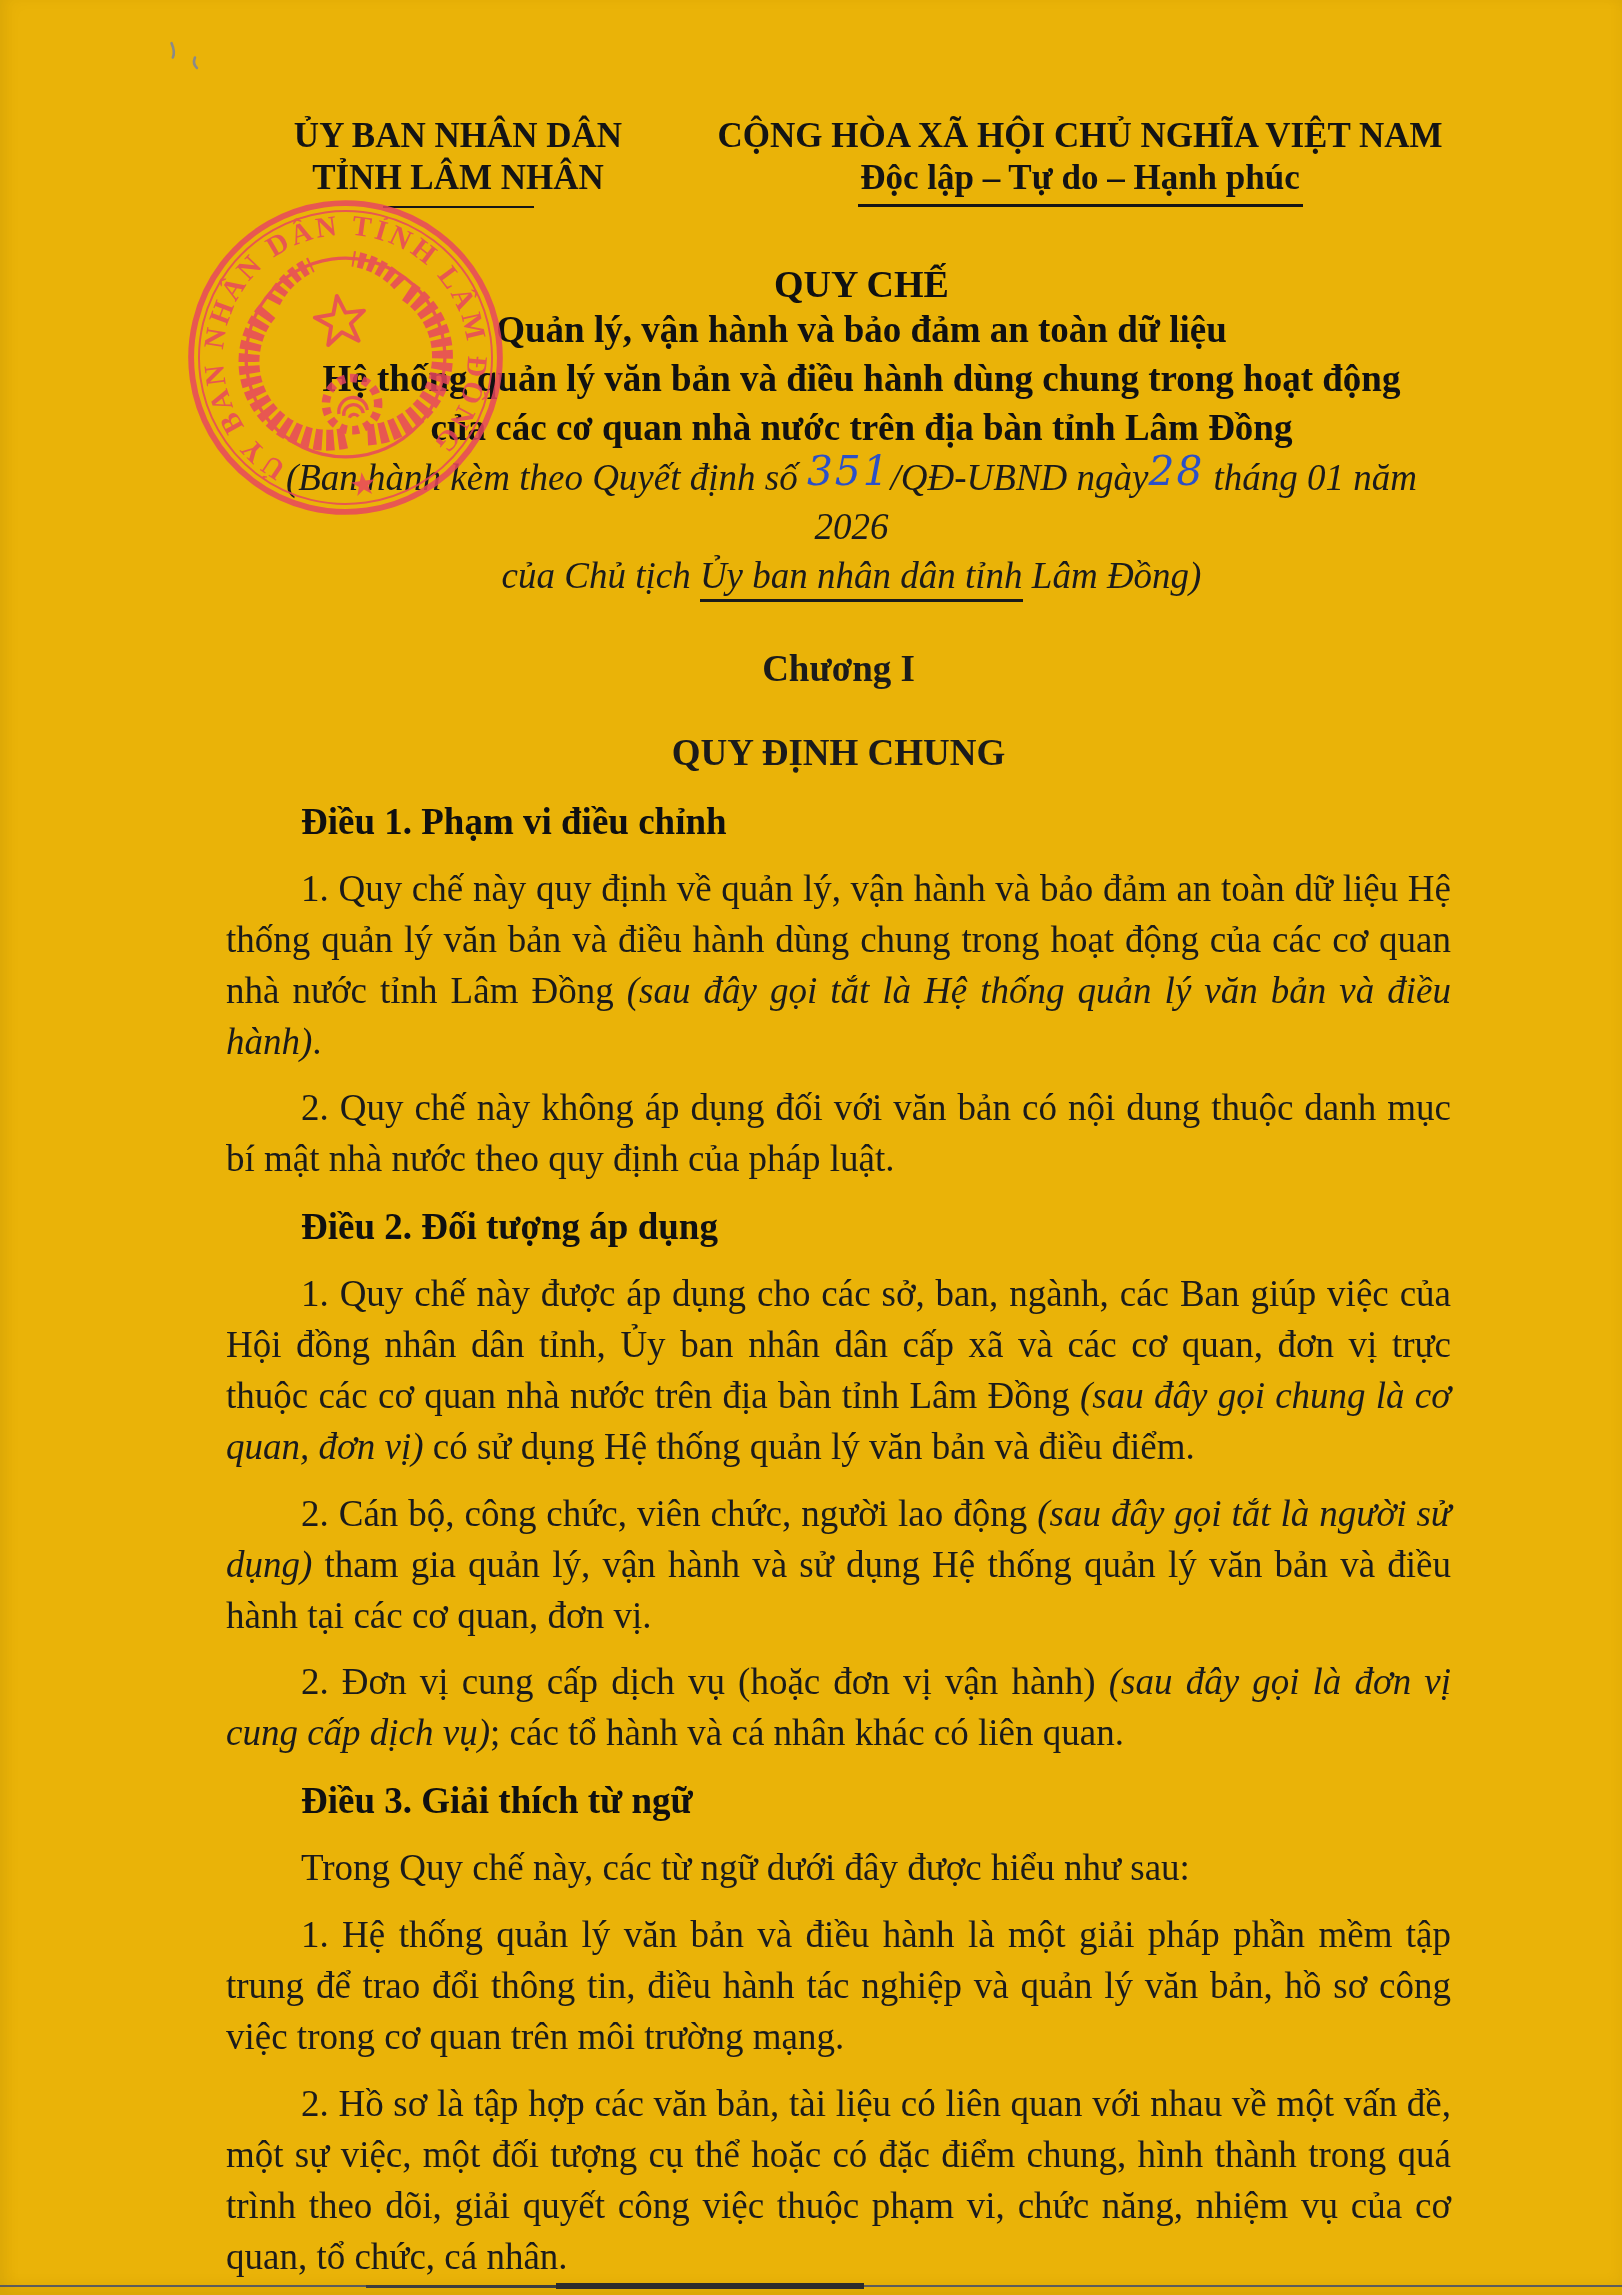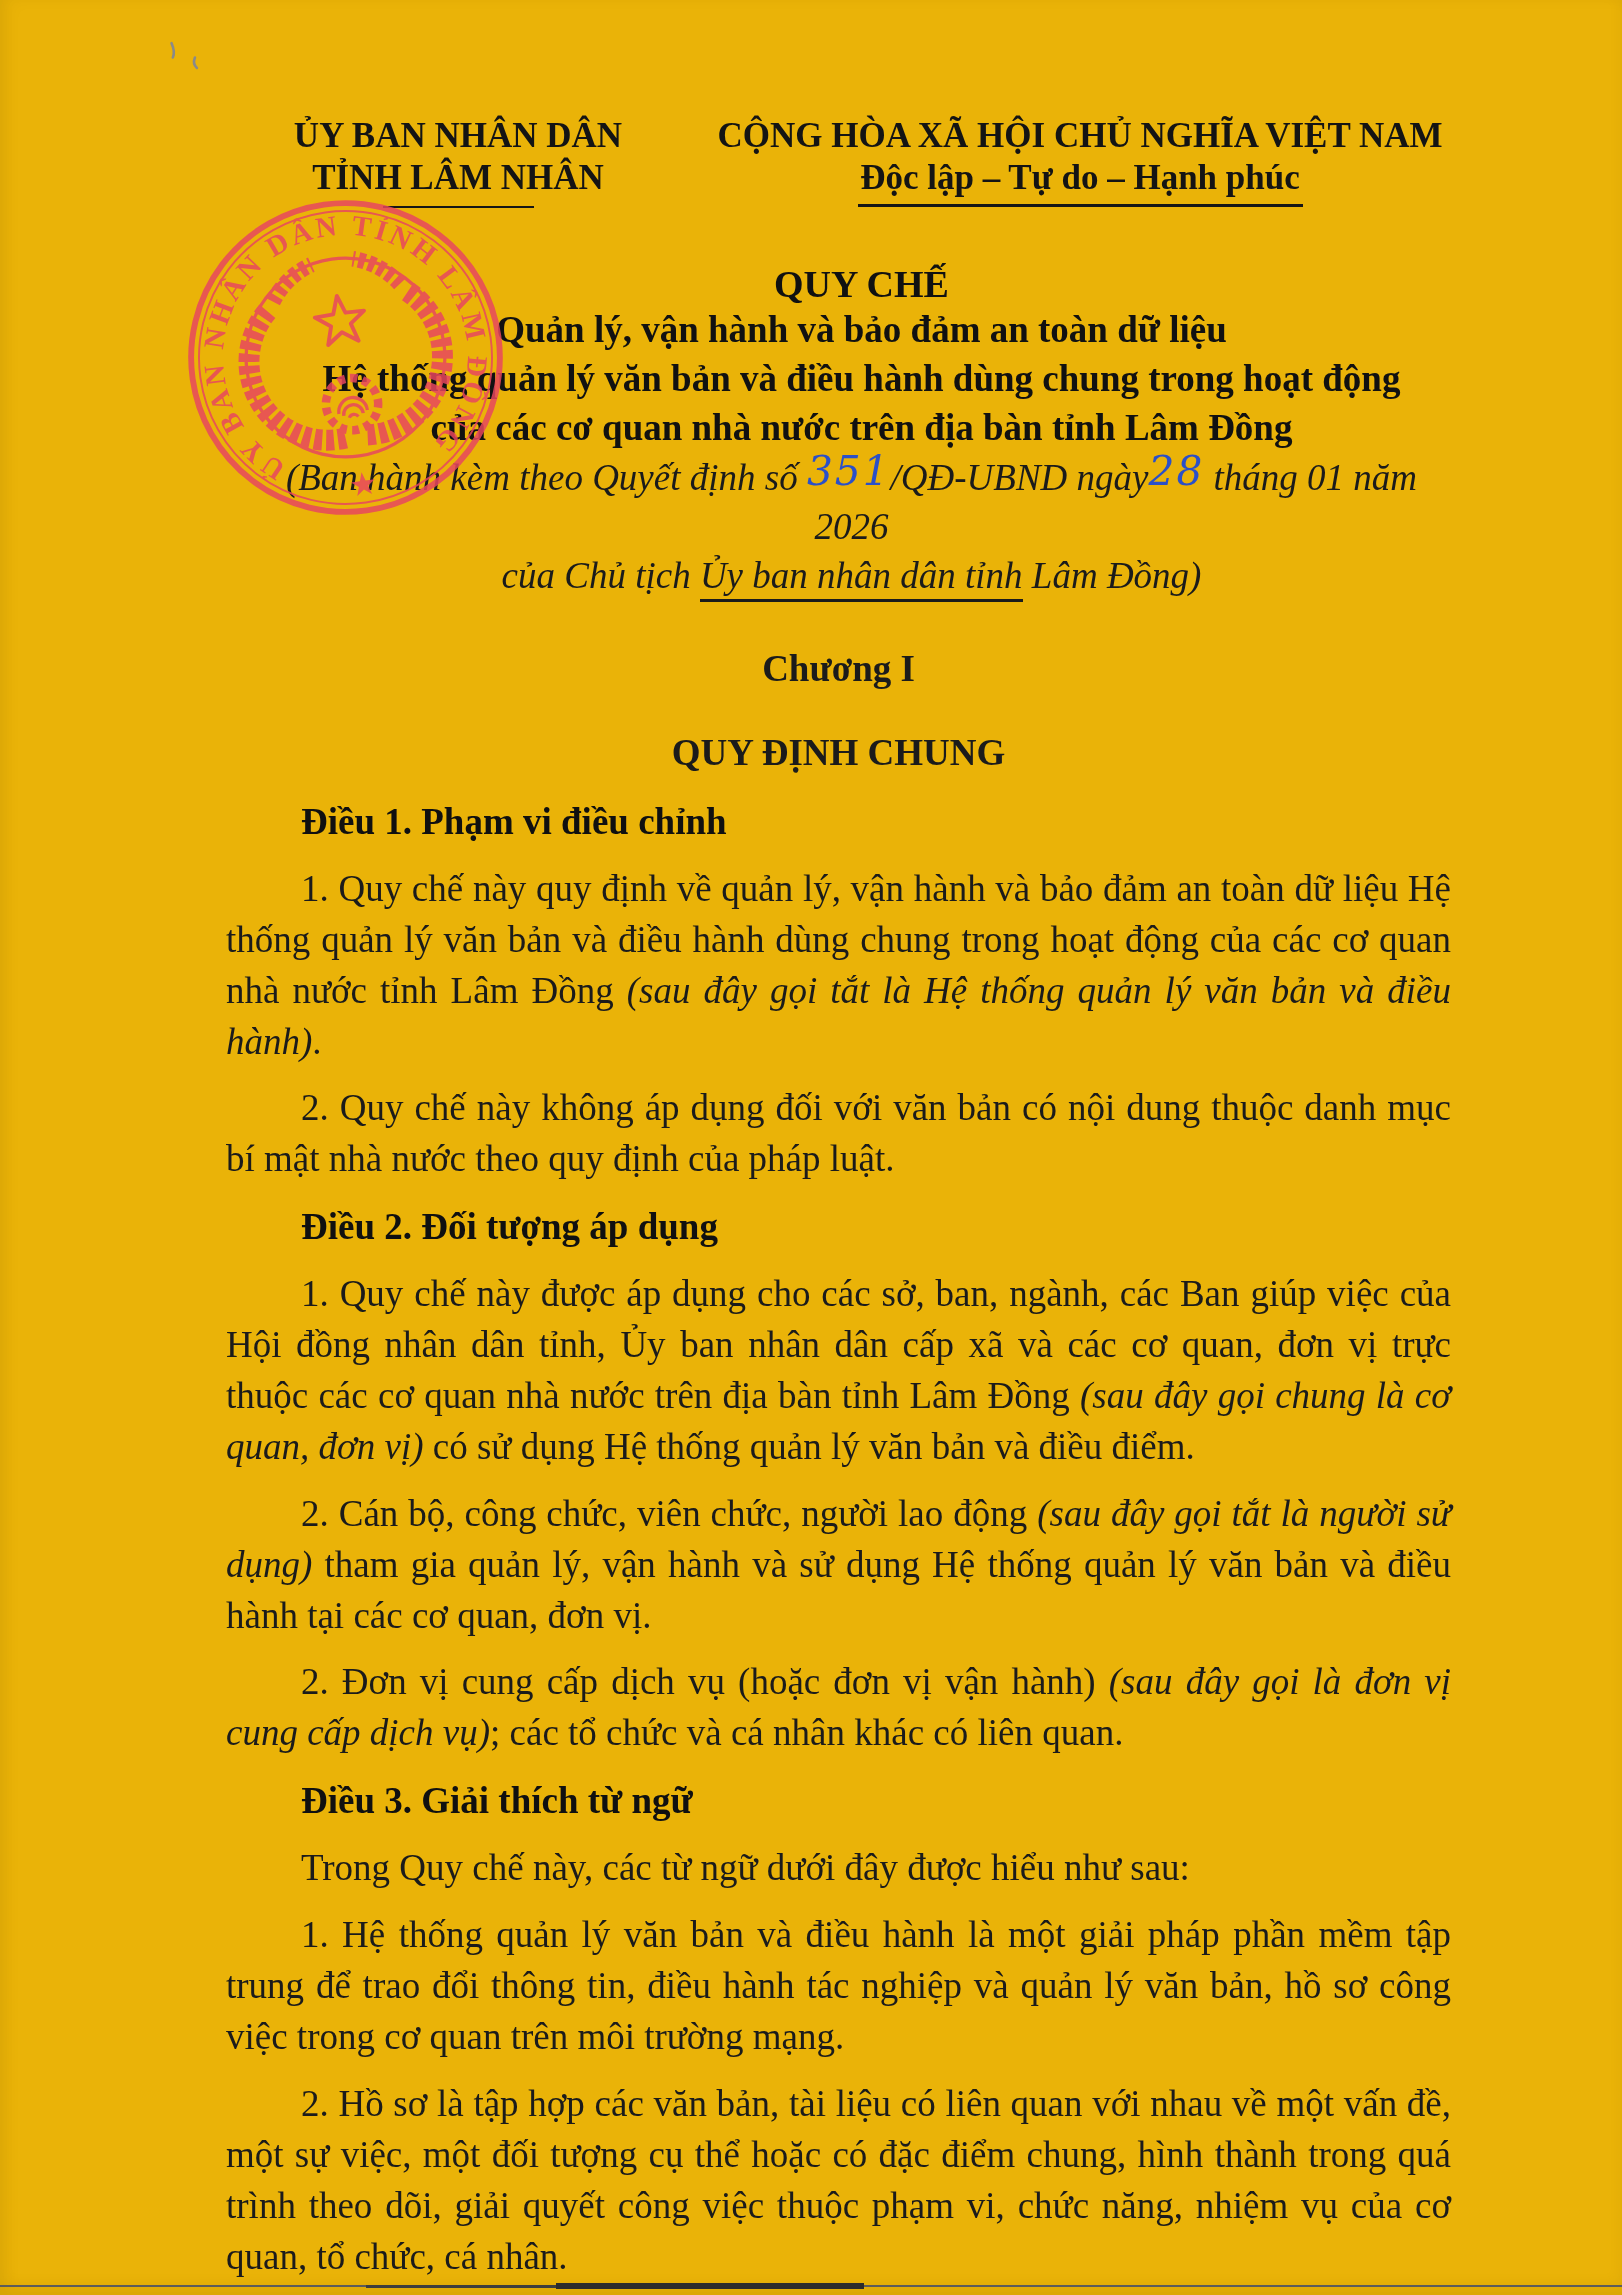--- a/index.html
+++ b/index.html
@@ -99,21 +99,21 @@
     <div class="chapter chapter-label">Chương I</div>
     <div class="chapter">QUY ĐỊNH CHUNG</div>
 
     <div class="article-heading">Điều 1. Phạm vi điều chỉnh</div>
     <p class="para"><span>1. Quy chế này quy định về quản lý, vận hành và bảo đảm an toàn dữ liệu Hệ thống quản lý văn bản và điều hành dùng chung trong hoạt động của các cơ quan nhà nước tỉnh Lâm Đồng </span><span class="run-i">(sau đây gọi tắt là Hệ thống quản lý văn bản và điều hành)</span><span>.</span></p>
     <p class="para"><span>2. Quy chế này không áp dụng đối với văn bản có nội dung thuộc danh mục bí mật nhà nước theo quy định của pháp luật.</span></p>
 
     <div class="article-heading">Điều 2. Đối tượng áp dụng</div>
     <p class="para"><span>1. Quy chế này được áp dụng cho các sở, ban, ngành, các Ban giúp việc của Hội đồng nhân dân tỉnh, Ủy ban nhân dân cấp xã và các cơ quan, đơn vị trực thuộc các cơ quan nhà nước trên địa bàn tỉnh Lâm Đồng </span><span class="run-i">(sau đây gọi chung là cơ quan, đơn vị)</span><span> có sử dụng Hệ thống quản lý văn bản và điều điểm.</span></p>
     <p class="para"><span>2. Cán bộ, công chức, viên chức, người lao động </span><span class="run-i">(sau đây gọi tắt là người sử dụng)</span><span> tham gia quản lý, vận hành và sử dụng Hệ thống quản lý văn bản và điều hành tại các cơ quan, đơn vị.</span></p>
-    <p class="para"><span>2. Đơn vị cung cấp dịch vụ (hoặc đơn vị vận hành) </span><span class="run-i">(sau đây gọi là đơn vị cung cấp dịch vụ)</span><span>; các tổ chức và cá nhân khác có liên quan.</span></p>
+    <p class="para"><span>2. Đơn vị cung cấp dịch vụ (hoặc đơn vị vận hành) </span><span class="run-i">(sau đây gọi là đơn vị cung cấp dịch vụ)</span><span>; các tổ hành và cá nhân khác có liên quan.</span></p>
 
     <div class="article-heading">Điều 3. Giải thích từ ngữ</div>
     <p class="para"><span>Trong Quy chế này, các từ ngữ dưới đây được hiểu như sau:</span></p>
     <p class="para"><span>1. Hệ thống quản lý văn bản và điều hành là một giải pháp phần mềm tập trung để trao đổi thông tin, điều hành tác nghiệp và quản lý văn bản, hồ sơ công việc trong cơ quan trên môi trường mạng.</span></p>
     <p class="para"><span>2. Hồ sơ là tập hợp các văn bản, tài liệu có liên quan với nhau về một vấn đề, một sự việc, một đối tượng cụ thể hoặc có đặc điểm chung, hình thành trong quá trình theo dõi, giải quyết công việc thuộc phạm vi, chức năng, nhiệm vụ của cơ quan, tổ chức, cá nhân.</span></p>
   </div>
 
   <div class="scan-line"></div>
   <div class="scan-bar2"></div>
   <div class="scan-bar"></div>

